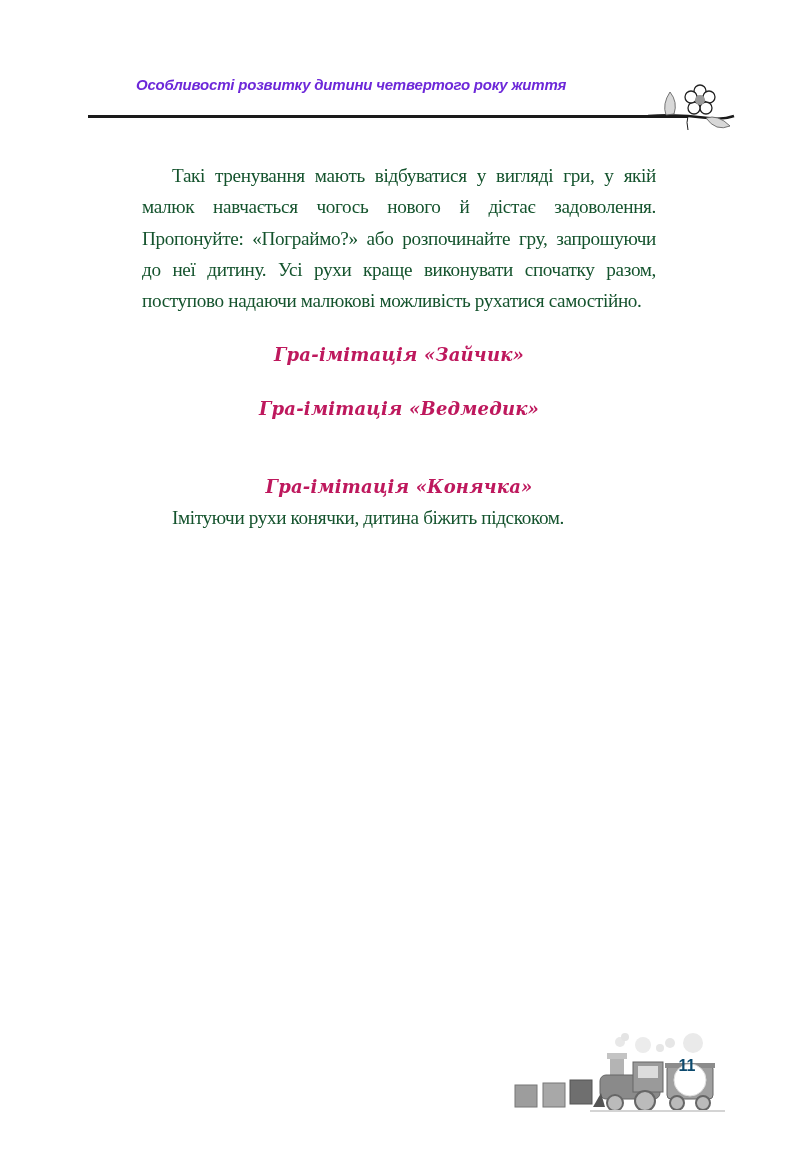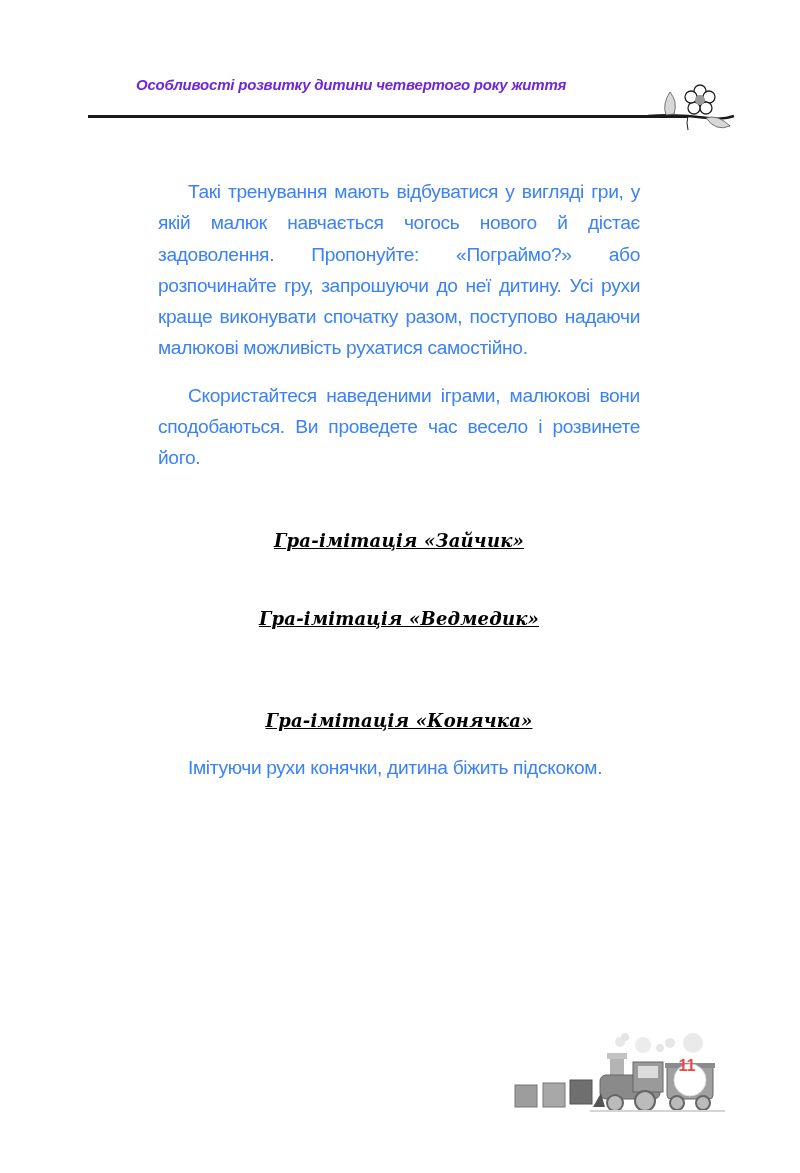--- a/index.html
+++ b/index.html
@@ -1,26 +1,26 @@
 <!DOCTYPE html>
 <html><head>
 <meta charset="utf-8">
 <style>
   html, body { margin:0; padding:0; background:#fff; }
   body { width:800px; height:1173px; position:relative; overflow:hidden; font-family:"DejaVu Sans", sans-serif; color:#2a2a2a; }
   .header-title { position:absolute; left:136px; top:76px; font-family:"Liberation Sans", sans-serif; font-style:italic; font-weight:bold; font-size:15px; color:#6d28d9; letter-spacing:-0.2px; }
   .header-rule { position:absolute; left:88px; top:115px; width:600px; height:3px; background:#1a1a1a; }
   .flower { position:absolute; left:648px; top:78px; width:92px; height:60px; }
   .content { position:absolute; left:142px; top:160px; width:514px; }
-  p.para { margin:16px; font-family:Liberation Sans, sans-serif; font-size:19.2px; line-height:31.3px; color:#3b82f6; text-align:justify; text-align-last:left; letter-spacing:-0.35px; font-weight:300; }
+  p.para { margin:0; font-family:Liberation Serif, serif; font-size:19.2px; line-height:31.3px; color:#14532d; text-align:justify; text-align-last:left; letter-spacing:-0.35px; font-weight:300; }
   p.para .ind { display:inline-block; width:30px; }
-  h3.heading { margin:12px; text-align:center; font-family:"DejaVu Serif", serif; font-style:italic; font-weight:bold; font-size:18px; color:#000000; line-height:30px; letter-spacing:0.2px;text-decoration:underline; }
+  h3.heading { margin:0; text-align:center; font-family:"DejaVu Serif", serif; font-style:italic; font-weight:bold; font-size:18px; color:#be185d; line-height:30px; letter-spacing:0.2px; }
   .gap-m { height:24px; }
   .train { position:absolute; left:505px; top:1015px; width:230px; height:100px; }
-  .page-num { position:absolute; left:674px; top:1057px; width:26px; text-align:center; font-family:"Liberation Sans", sans-serif; font-weight:bold; font-size:16px; color:#ef4444; }
+  .page-num { position:absolute; left:674px; top:1057px; width:26px; text-align:center; font-family:"Liberation Sans", sans-serif; font-weight:bold; font-size:16px; color:#0c4a6e; }
 </style>
 </head>
 <body>
 
 <div>
   <div class="header-title">Особливості розвитку дитини четвертого року життя</div>
   <div class="header-rule"></div>
   <svg class="flower" viewBox="0 0 92 60">
     <path d="M0 38 Q30 36 60 40 Q75 42 86 38" stroke="#1a1a1a" stroke-width="2.5" fill="none"></path>
     <path d="M40 38 Q38 44 40 52" stroke="#1a1a1a" stroke-width="1" fill="none"></path>
@@ -32,21 +32,20 @@
       <circle cx="6" cy="8" r="6"></circle>
       <circle cx="-6" cy="8" r="6"></circle>
       <circle cx="-9" cy="-3" r="6"></circle>
       <circle cx="0" cy="0" r="5" fill="#9a9a9a" stroke="none"></circle>
     </g>
   </svg>
 </div>
 
 <div class="content">
   <p class="para"><span class="ind"></span><span>Такі тренування мають відбуватися у вигляді гри, у якій малюк навчається чогось нового й дістає задоволення. Пропонуйте: «Пограймо?» або розпочинайте гру, запрошуючи до неї дитину. Усі рухи краще виконувати спочатку разом, поступово надаючи малюкові можливість рухатися самостійно.</span></p>
-  <p class="para"><span class="ind"></span><span>Скористайтеся наведеними іграми, малюкові вони сподобаються. Ви проведете час весело і розвинете його.</span></p>
 
   <div class="gap-m"></div>
   <h3 class="heading">Гра-імітація «Зайчик»</h3>
 
   <div class="gap-m"></div>
   <h3 class="heading">Гра-імітація «Ведмедик»</h3>
 
   <div class="gap-m"></div>
 
   <div class="gap-m"></div>

